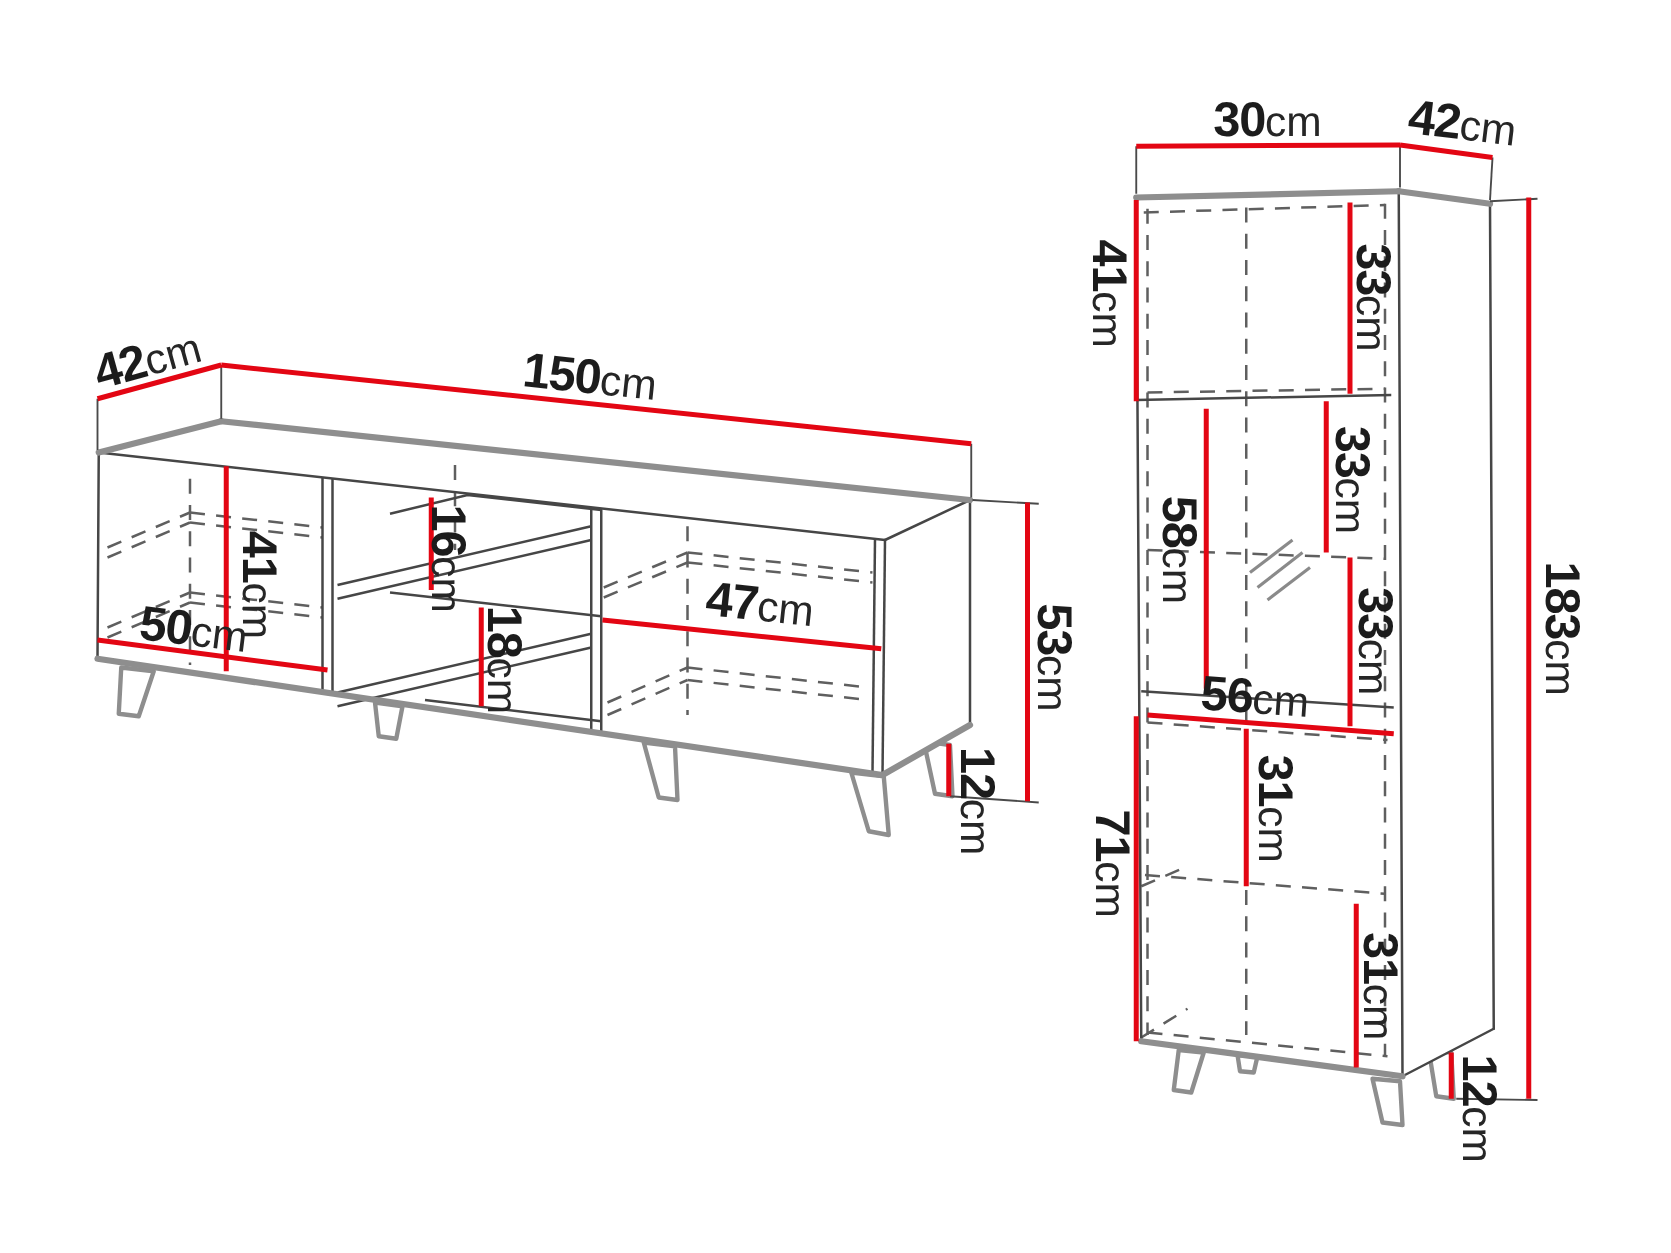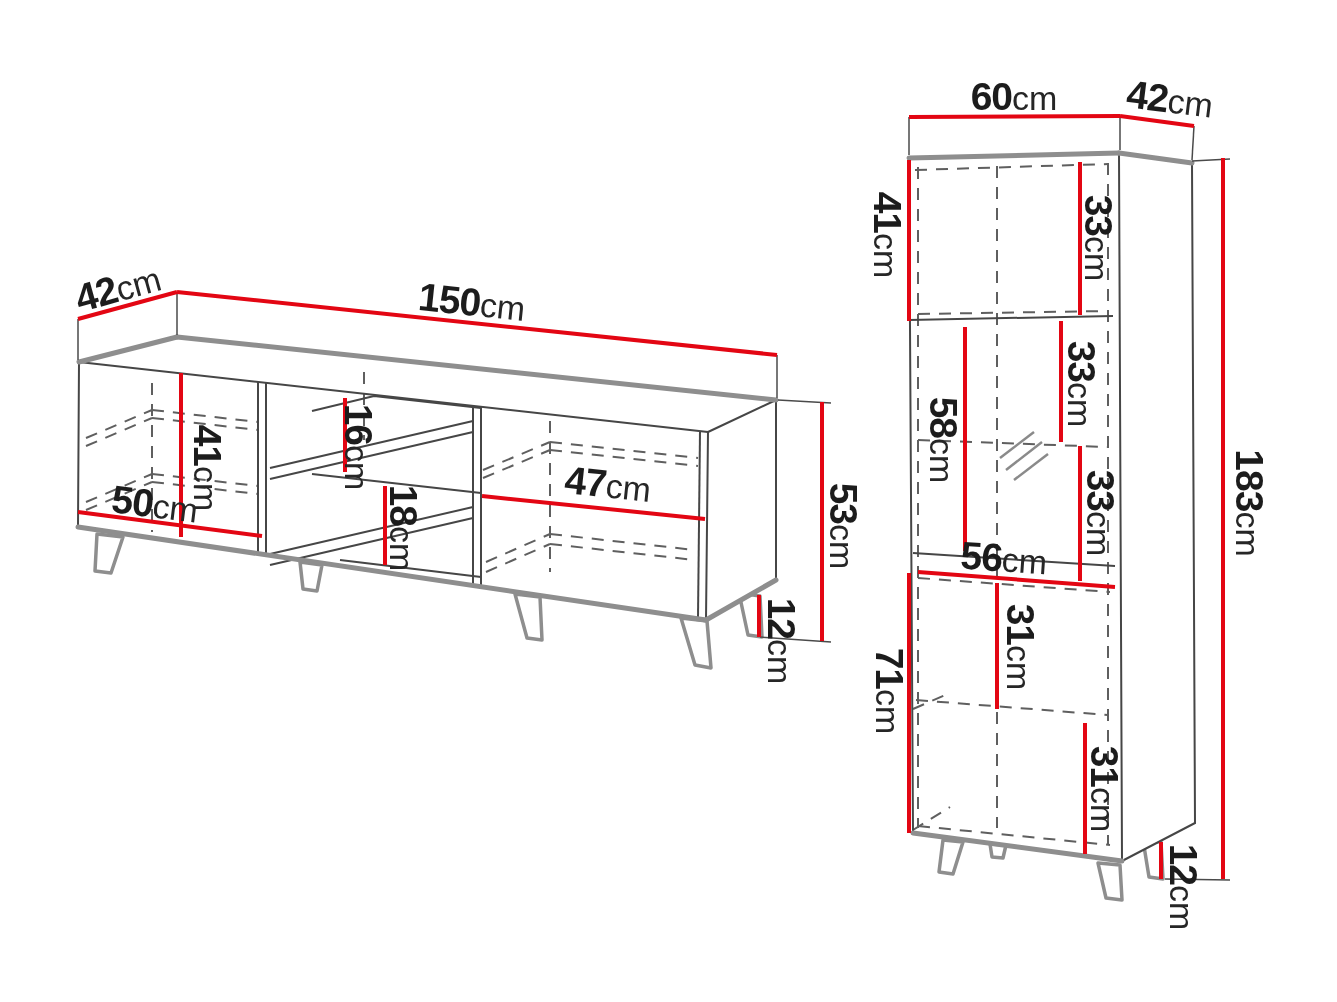--- a/index.html
+++ b/index.html
@@ -224,21 +224,21 @@
   <div class="dim-label p-tv-sh18">
     <span class="v">18</span><span class="u">cm</span></div>
   <div class="dim-label p-tv-right">
     <span class="v">47</span><span class="u">cm</span></div>
   <div class="dim-label p-tv-h53">
     <span class="v">53</span><span class="u">cm</span></div>
   <div class="dim-label p-tv-leg">
     <span class="v">12</span><span class="u">cm</span></div>
 
   <div class="dim-label p-cb-w60">
-    <span class="v">60</span><span class="u">cm</span></div>
+    <span class="v">30</span><span class="u">cm</span></div>
   <div class="dim-label p-cb-d42">
     <span class="v">42</span><span class="u">cm</span></div>
   <div class="dim-label p-cb-41">
     <span class="v">41</span><span class="u">cm</span></div>
   <div class="dim-label p-cb-33a">
     <span class="v">33</span><span class="u">cm</span></div>
   <div class="dim-label p-cb-33b">
     <span class="v">33</span><span class="u">cm</span></div>
   <div class="dim-label p-cb-33c">
     <span class="v">33</span><span class="u">cm</span></div>

